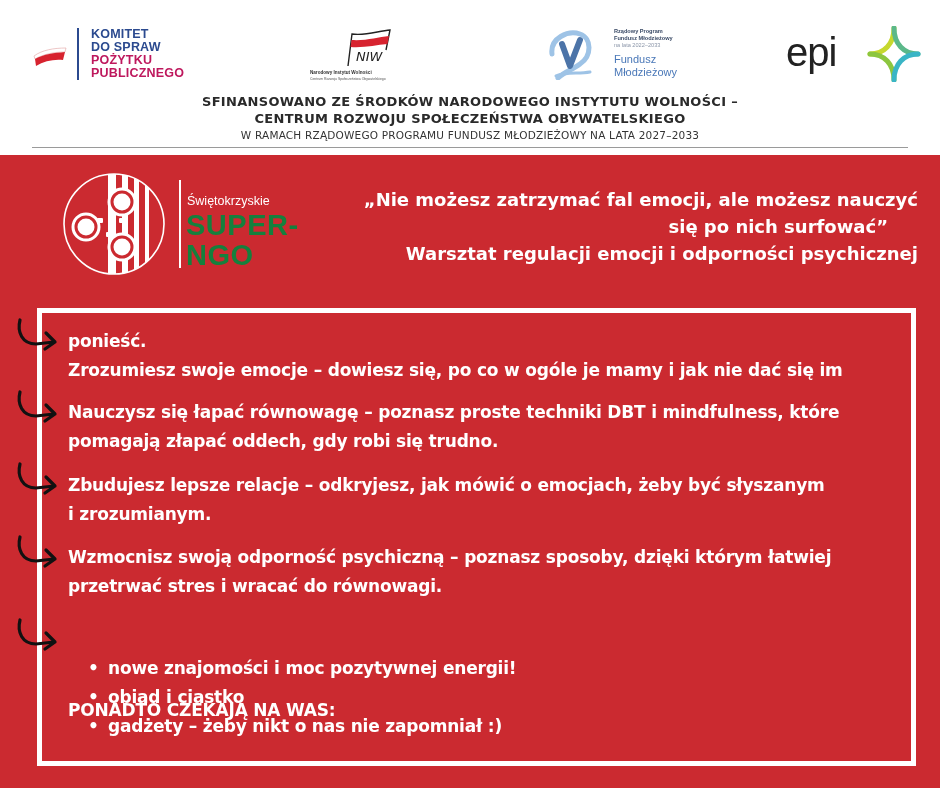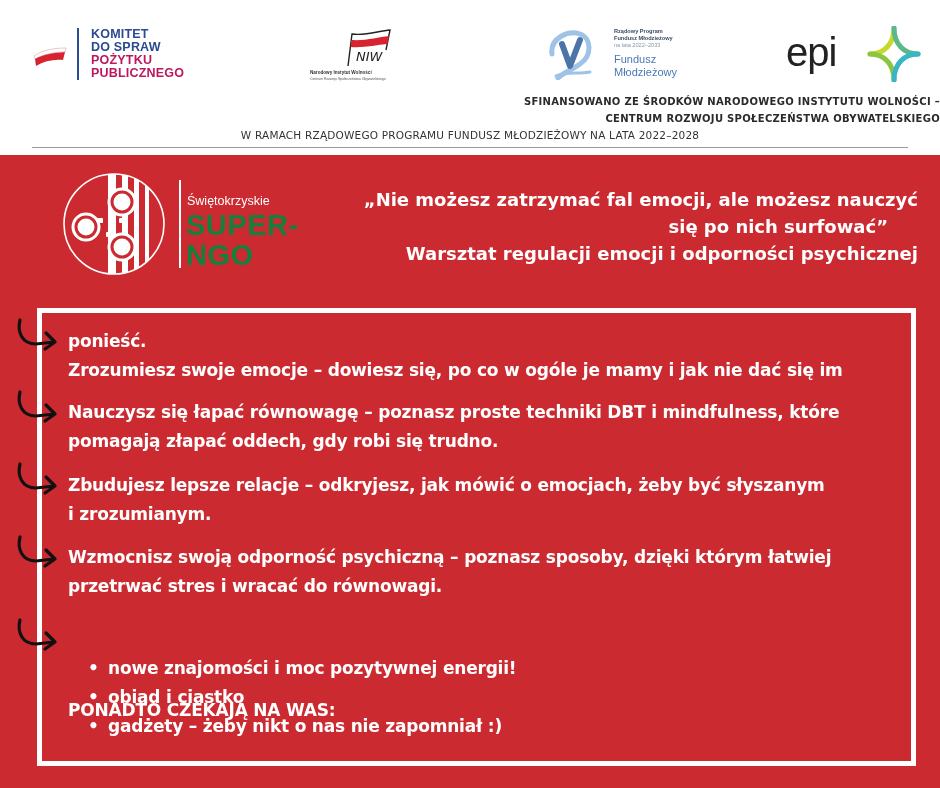--- a/index.html
+++ b/index.html
@@ -30,21 +30,21 @@
   .fm-big { position: absolute; left: 68px; top: 27px; font-family: "Liberation Sans", sans-serif;
             font-size: 11px; line-height: 13px; color: #4a78b8; }
 
   .epi { position: absolute; left: 786px; top: 26px; width: 130px; height: 56px; }
   .epi-word { position: absolute; left: 0; top: 2px; font-family: Liberation Sans, sans-serif;
               font-size: 40px; font-weight: 300; color: #222; letter-spacing: -1px; line-height: 48px; }
   .epi-star { position: absolute; left: 80px; top: 0; width: 56px; height: 56px; }
 
   .funding { position: absolute; left: 0; top: 93px; width: 940px; text-align: center;
              font-family: "DejaVu Sans", sans-serif; color: #2a2a2a; }
-  .funding .f1, .funding .f2 { font-size: 10px; font-weight: bold; line-height: 17px; letter-spacing: 0.3px; text-align: right; }
+  .funding .f1, .funding .f2 { font-size: 13px; font-weight: bold; line-height: 17px; letter-spacing: 0.3px; }
   .funding .f3 { font-size: 10.5px; font-weight: normal; line-height: 16px; letter-spacing: 0.2px; color: #333; }
   .sep { position: absolute; left: 32px; top: 147px; width: 876px; height: 1px; background: #9a9a9a; }
 
   
   .red { position: absolute; left: 0; top: 155px; width: 940px; height: 633px; background: #cb2a30; }
 
   .sng { position: absolute; left: 62px; top: 172px; width: 260px; height: 104px; }
   .sng-circle { position: absolute; left: 0; top: 0; width: 104px; height: 104px; }
   .sng-divider { position: absolute; left: 117px; top: 8px; width: 2px; height: 88px; background: #ffffff; }
   .sng-small { position: absolute; left: 125px; top: 22px; font-family: "Liberation Sans", sans-serif;
@@ -126,21 +126,21 @@
       <path d="M28 2 C28 18, 18 28, 4 28" fill="none" stroke="#c6d82e" stroke-width="5" stroke-linecap="round"></path>
       <path d="M28 2 C28 18, 38 28, 52 28" fill="none" stroke="#5bb88a" stroke-width="5" stroke-linecap="round"></path>
       <path d="M4 28 C18 28, 28 38, 28 54" fill="none" stroke="#8cc63f" stroke-width="5" stroke-linecap="round"></path>
       <path d="M52 28 C38 28, 28 38, 28 54" fill="none" stroke="#3ab5c6" stroke-width="5" stroke-linecap="round"></path>
     </svg>
   </div>
 
   <div class="funding">
     <div class="f1">SFINANSOWANO ZE ŚRODKÓW NARODOWEGO INSTYTUTU WOLNOŚCI –</div>
     <div class="f2">CENTRUM ROZWOJU SPOŁECZEŃSTWA OBYWATELSKIEGO</div>
-    <div class="f3">W RAMACH RZĄDOWEGO PROGRAMU FUNDUSZ MŁODZIEŻOWY NA LATA 2022–2028</div>
+    <div class="f3">W RAMACH RZĄDOWEGO PROGRAMU FUNDUSZ MŁODZIEŻOWY NA LATA 2027–2033</div>
   </div>
   <div class="sep"></div>
 </div>
 
 <div class="red"></div>
 
 <div class="sng">
   <svg class="sng-circle" viewBox="0 0 104 104">
     <defs>
       <clipPath id="cc">

